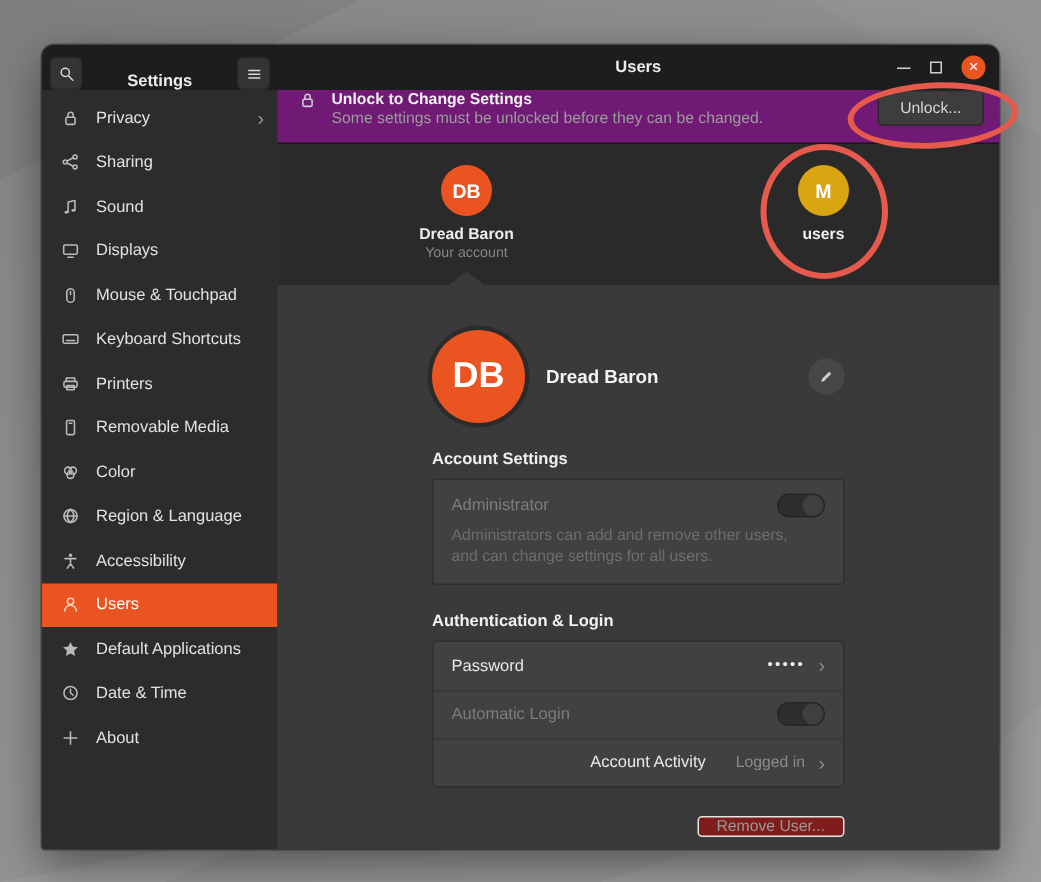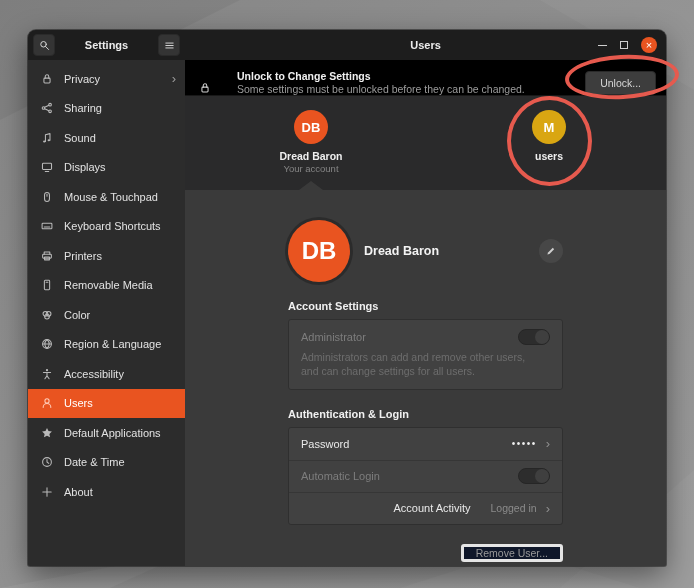--- a/index.html
+++ b/index.html
@@ -9,21 +9,21 @@
            font-family:"Liberation Sans", sans-serif; }
   .wallpaper { position:absolute; inset:0; }
 
   
   .window { position:absolute; left:28px; top:30px; width:638px; height:536px;
             background:#3a3a3a; border-radius:8px 8px 2px 2px; overflow:hidden;
             display:flex; flex-direction:column;
             box-shadow:0 10px 30px rgba(0,0,0,.45), 0 0 0 1px rgba(0,0,0,.4); }
 
   .headerbar { height:30px; background:#1d1d1d; display:flex; flex-shrink:0; }
-  .hb-side { width:157px; display:flex; align-items:center; padding:0 5px; }
+  .hb-side { width:157px; display:flex; align-items:flex-end; padding:0 5px; }
   .hb-btn { width:22px; height:22px; background:#343434; border:1px solid #2a2a2a;
             border-radius:4px; color:#d8d8d8; display:flex; align-items:center;
             justify-content:center; cursor:pointer; }
   .hb-btn svg { width:13px; height:13px; }
   .hb-title { flex:1; text-align:center; font-weight:bold; font-size:11px; color:#ececec; }
   .hb-main { flex:1; position:relative; display:flex; align-items:center; justify-content:center; }
   .win-controls { position:absolute; right:9px; top:0; height:30px; display:flex;
                   align-items:center; gap:13px; }
   .wc-min { width:9px; height:1px; background:#cfcfcf; }
   .wc-max { width:8px; height:8px; border:1px solid #cfcfcf; }
@@ -41,22 +41,22 @@
   .side-item.selected { background:#e95420; color:#fff; }
   .side-item.selected .ic { color:#ffcdb8; }
   .side-item .chev { margin-left:auto; color:#9b9b9b; font-size:13px; line-height:1; }
 
   .ic { fill:none; stroke:currentColor; stroke-width:1.2; stroke-linecap:round; stroke-linejoin:round; }
   .ic .f { fill:currentColor; stroke:none; }
 
   
   .main { flex:1; display:flex; flex-direction:column; background:#3a3a3a; min-width:0; }
 
-  .unlock-bar { height:36px; background:#000000; border-bottom:1px solid #181818;
-                display:flex; align-items:flex-end; gap:25px; padding:0 10px 0 13px; flex-shrink:0; }
+  .unlock-bar { height:36px; background:#701a75; border-bottom:1px solid #181818;
+                display:flex; align-items:flex-start; gap:9px; padding:0 10px 0 13px; flex-shrink:0; }
   .unlock-bar .ic { width:14px; height:14px; color:#cfcfcf; flex-shrink:0; }
   .unlock-title { font-size:10.5px; font-weight:bold; color:#f0f0f0; }
   .unlock-sub { font-size:10.5px; color:#9c9c9c; margin-top:1px; }
   .unlock-btn { margin-left:auto; background:#3d3d3d; border:1px solid #2a2a2a; color:#d6d6d6;
                 font-size:10.5px; padding:5px 14px; border-radius:4px; cursor:pointer;
                 font-family:inherit; }
 
   .carousel { height:94px; background:#2a2a2b; position:relative; flex-shrink:0; }
   .user-slot { position:absolute; top:14px; width:180px; display:flex; flex-direction:column;
                align-items:center; cursor:pointer; }
@@ -95,21 +95,21 @@
   .row { height:32px; display:flex; align-items:center; padding:0 12px; font-size:11px; cursor:pointer;justify-content:flex-end; }
   .row + .row { border-top:1px solid #363636; }
   .row-label { color:#e9e9e9; }
   .row-label.dim { color:#7d7d7d; }
   .row-value { margin-left:auto; color:#efefef; }
   .row-value.dots { font-size:10px; letter-spacing:1.5px; }
   .row-value.dim { color:#8b8b8b; font-size:10.5px;margin-left:20px; }
   .chev-r { color:#8e8e8e; margin-left:9px; font-size:13px; line-height:1; }
 
   .remove-row { display:flex; justify-content:flex-end; margin-top:19px; }
-  .remove-btn { background:#0f172a; border:3px solid #e5e5e5; border-radius:3px; color:#999;
+  .remove-btn { background:#7f1d1d; border:1px solid #e5e5e5; border-radius:3px; color:#999;
                 font-size:10.5px; padding:0 12px; cursor:pointer; font-family:inherit; }
 
   
   .annotation { position:absolute; border:4px solid #e65a4e; border-radius:50%;
                 pointer-events:none; z-index:50; }
   #ann-unlock { left:565px; top:55px; width:114px; height:44px; transform:rotate(-3deg); }
   #ann-mumbly { left:507px; top:96px; width:85px; height:90px; }
 </style>
 </head>
 <body>

